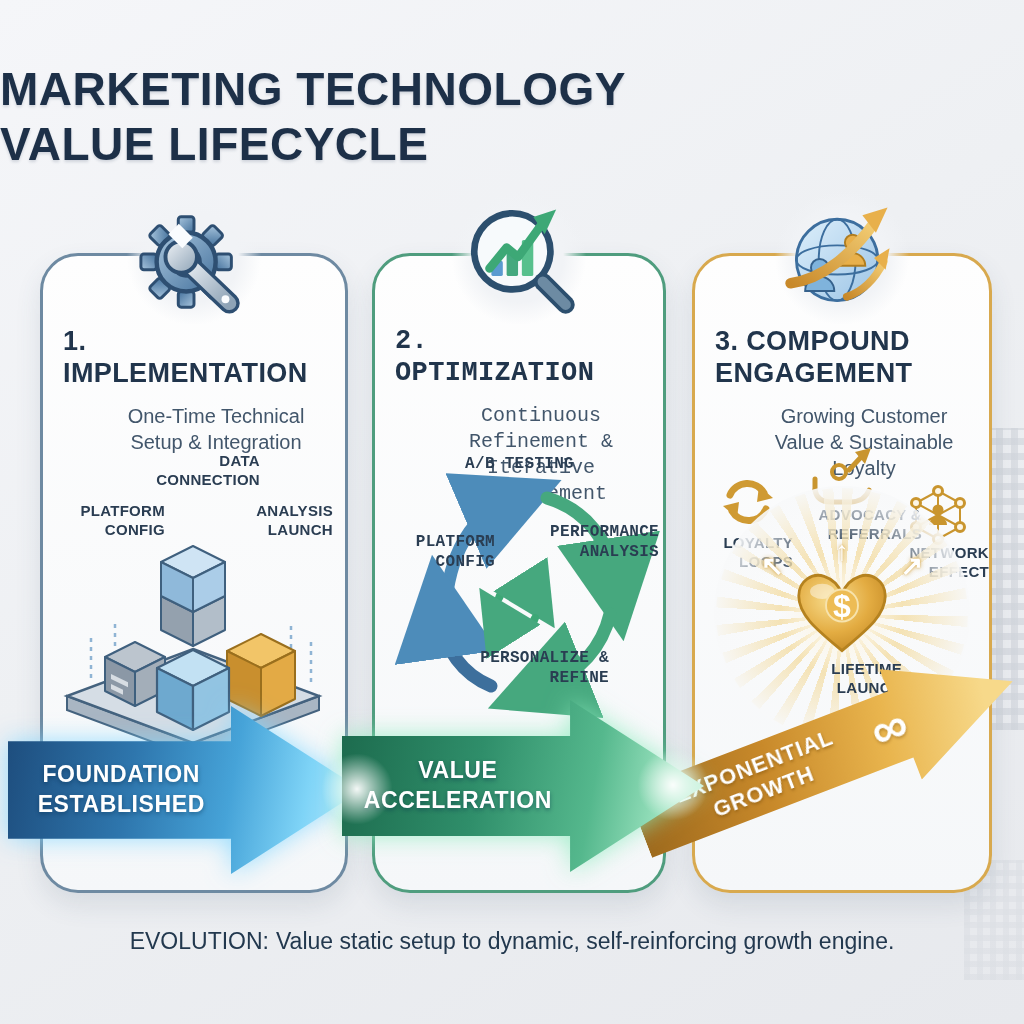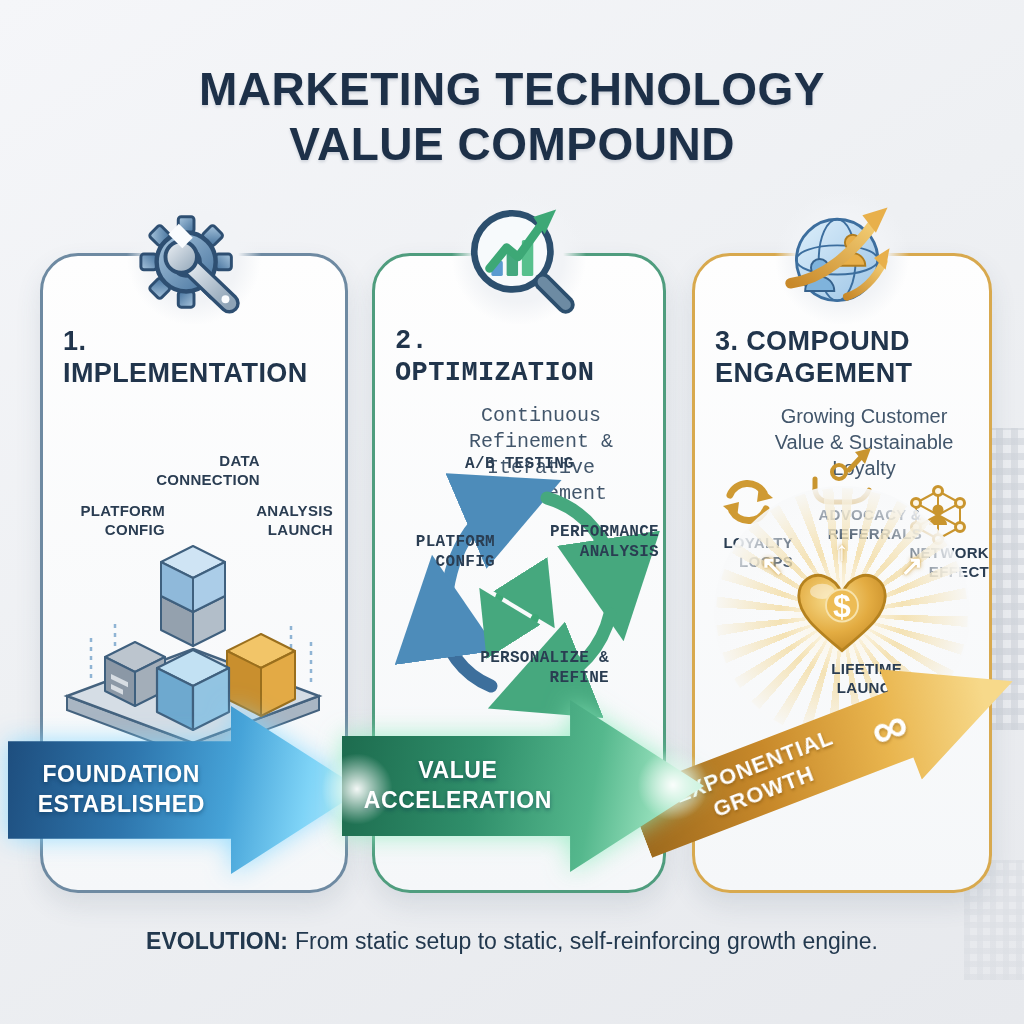--- a/index.html
+++ b/index.html
@@ -14,21 +14,21 @@
       repeating-linear-gradient(0deg, rgba(186,192,201,.65) 0 7px, transparent 7px 15px),
       repeating-linear-gradient(90deg, rgba(186,192,201,.65) 0 7px, transparent 7px 15px);
   }
   .mosaic2{
     position:absolute;right:0;top:860px;width:60px;height:120px;opacity:.25;
     background-image:
       repeating-linear-gradient(0deg, rgba(186,192,201,.6) 0 6px, transparent 6px 13px),
       repeating-linear-gradient(90deg, rgba(186,192,201,.6) 0 6px, transparent 6px 13px);
   }
   .title{
-    position:absolute;top:62px;left:0;width:100%;text-align:center;
+    position:absolute;top:62px;left:0;width:100%;text-align:left;
     font-size:46px;font-weight:800;letter-spacing:.5px;line-height:1.2;color:#1d3048;
     text-shadow:0 2px 3px rgba(30,50,80,.16);
   }
   .panel{
     position:absolute;top:253px;height:634px;border-radius:38px;
     background:linear-gradient(#fefefe,#f5f7f9);
     box-shadow:0 12px 26px rgba(60,80,110,.12);
     z-index:1;
   }
   .p1{left:40px;width:302px;border:3px solid #6e8aa2;}
@@ -110,34 +110,34 @@
     display:flex;align-items:center;justify-content:center;text-align:center;
     font-size:22px;line-height:1.25;letter-spacing:1px;
     text-shadow:0 2px 3px rgba(120,75,10,.5);
   }
   .inf{position:absolute;left:67%;top:50%;transform:translate(-50%,-52%);font-size:50px;font-weight:700;text-shadow:0 2px 3px rgba(120,75,10,.4);}
   .flare{position:absolute;width:74px;height:74px;border-radius:50%;z-index:6;
     background:radial-gradient(circle, rgba(255,255,255,.95) 0%, rgba(255,255,255,0) 68%);}
   .flare-blue{left:320px;top:752px;}
   .flare-green{left:636px;top:748px;}
   .caption{position:absolute;top:928px;left:0;width:100%;text-align:center;font-size:23px;color:#22384e;}
-  .caption .pref{font-weight:700;}
+  .caption .pref{font-weight:400;}
   .caption .rest{font-weight:400;margin-left:7px;}
 </style>
 </head>
 <body>
 
 <div class="canvas">
 
   <div class="mosaic"></div>
   <div class="mosaic2"></div>
 
   <div class="title">
     <div>MARKETING TECHNOLOGY</div>
-    <div>VALUE COMPOUND</div>
+    <div>VALUE LIFECYCLE</div>
   </div>
 
   <div class="panel p1">
     <div class="panel-icon">
       <svg width="122" height="118" viewBox="0 0 120 120">
         <defs>
           <linearGradient id="gearGrad" x1="0" y1="0" x2="1" y2="1">
             <stop offset="0" stop-color="#a9c6de"></stop>
               <stop offset="1" stop-color="#44719c"></stop>
           </linearGradient>
@@ -159,20 +159,21 @@
         <circle cx="52" cy="64" r="30" fill="url(#gearGrad)" stroke="#2e4f72" stroke-width="4.5"></circle>
         <circle cx="52" cy="64" r="14" fill="#fafcfe" stroke="#2e4f72" stroke-width="4"></circle>
         <line x1="50" y1="62" x2="96" y2="106" stroke="#2e4f72" stroke-width="21" stroke-linecap="round"></line>
         <line x1="50" y1="62" x2="96" y2="106" stroke="url(#steelGrad)" stroke-width="14" stroke-linecap="round"></line>
         <circle cx="47" cy="59" r="16" fill="url(#steelGrad)" stroke="#2e4f72" stroke-width="4"></circle>
         <rect x="36" y="30" width="20" height="15" transform="rotate(45 46 38)" fill="#fafcfe"></rect>
         <circle cx="92" cy="102" r="4" fill="#fafcfe"></circle>
       </svg>
     </div>
     <div class="panel-title">1. IMPLEMENTATION</div>
+    <div class="panel-sub">One-Time Technical Setup &amp; Integration</div>
     <div class="content scene1">
       <div class="lab lab-top">DATA CONNECTION</div>
       <div class="lab lab-left">PLATFORM CONFIG</div>
       <div class="lab lab-right">ANALYSIS LAUNCH</div>
       <svg width="284" height="216" viewBox="0 0 284 216">
         <polygon points="16,158 142,205 268,158 268,172 142,219 16,172" fill="#a9b6c3" stroke="#44627e" stroke-width="2"></polygon>
         <polygon points="142,111 268,158 142,205 16,158" fill="#d5dde5" stroke="#44627e" stroke-width="2.5"></polygon>
         <line x1="40" y1="100" x2="40" y2="145" stroke="#8fb4d4" stroke-width="2.5" stroke-dasharray="4,5"></line>
         <line x1="64" y1="86" x2="64" y2="126" stroke="#8fb4d4" stroke-width="2.5" stroke-dasharray="4,5"></line>
         <line x1="240" y1="88" x2="240" y2="132" stroke="#8fb4d4" stroke-width="2.5" stroke-dasharray="4,5"></line>
@@ -356,16 +357,16 @@
 
   <div class="flow arrow-green">
     <div class="arrow-shape"></div>
     <div class="flow-label">VALUE ACCELERATION</div>
   </div>
 
   <div class="flare flare-blue"></div>
   <div class="flare flare-green"></div>
 
   <div class="caption">
-    <span class="pref">EVOLUTION:</span><span class="rest">From static setup to static, self-reinforcing growth engine.</span>
+    <span class="pref">EVOLUTION:</span><span class="rest">Value static setup to dynamic, self-reinforcing growth engine.</span>
   </div>
 
 </div>
 
 </body></html>

